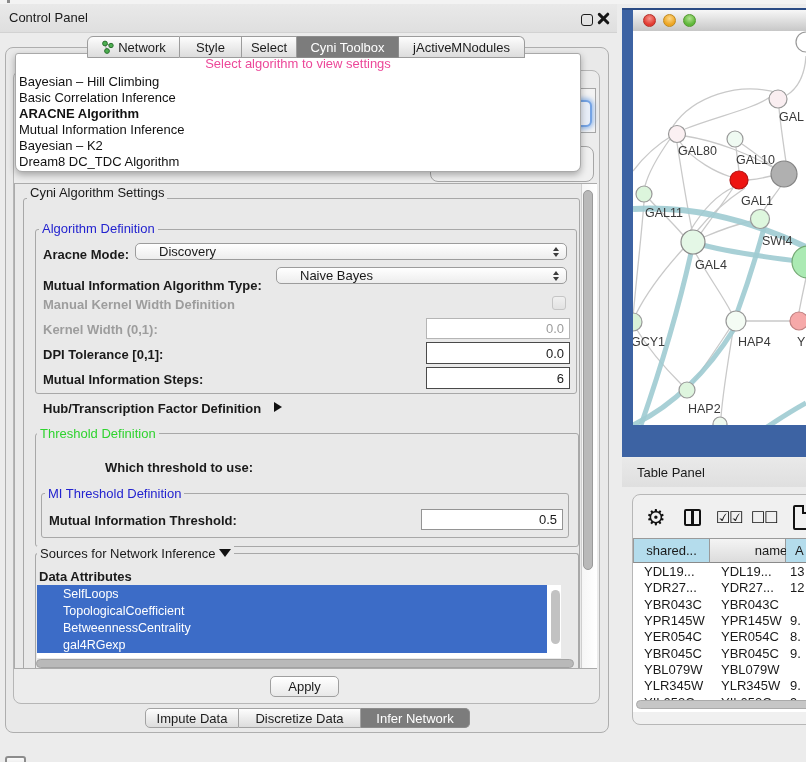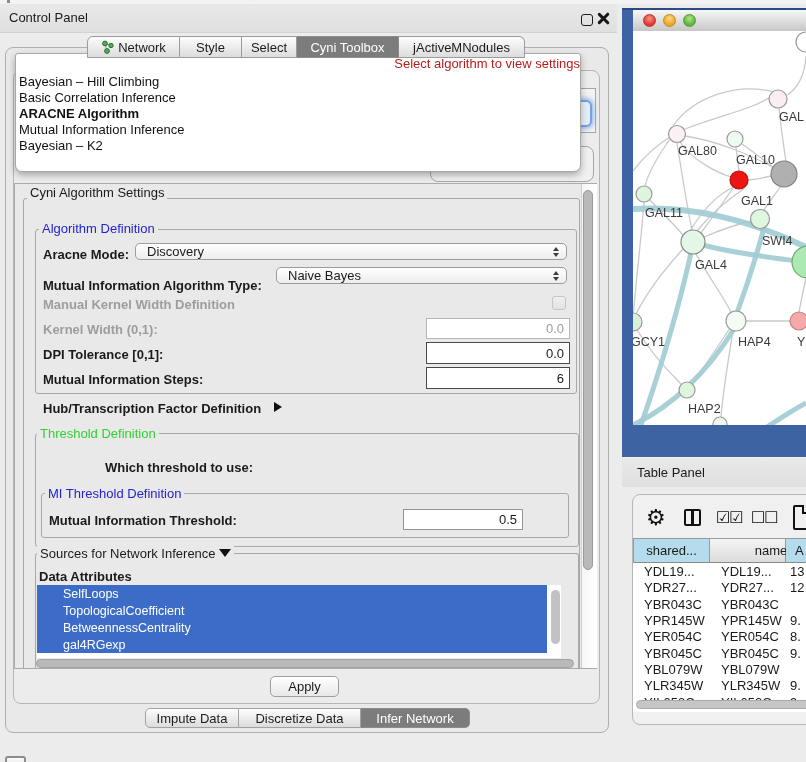--- a/index.html
+++ b/index.html
@@ -51,21 +51,21 @@
   
   .groupbox{position:absolute;border:1px solid #a8a8a8;border-radius:3px;}
   .grouptitle{position:absolute;background:#e9e9e9;padding:0 3px;white-space:nowrap;}
   .blue{color:#2323cf;text-align:right;}
   .green{color:#2fd32f;}
   .lbl{position:absolute;font-weight:bold;white-space:nowrap;}
   .lbl.disabled{color:#9d9d9d;}
   
   .combo{position:absolute;height:17px;background:linear-gradient(#ffffff,#ededed);
          border:1px solid #9c9c9c;border-radius:5px;box-sizing:border-box;
-         display:flex;align-items:center;padding-left:11px;}
+         display:flex;align-items:center;padding-left:23px;}
   .combo .arrows{position:absolute;right:7px;top:0;height:100%;display:flex;flex-direction:column;
                  justify-content:center;gap:2px;}
   .combo .arrows i{display:block;width:0;height:0;border-left:3.5px solid transparent;
                    border-right:3.5px solid transparent;}
   .combo .arrows i.up{border-bottom:4.5px solid #3c3c3c;}
   .combo .arrows i.dn{border-top:4.5px solid #3c3c3c;}
   .field{position:absolute;background:#fff;box-sizing:border-box;display:flex;align-items:center;
          justify-content:flex-end;padding-right:5px;}
   .checkbox{position:absolute;width:14px;height:14px;border-radius:3px;box-sizing:border-box;}
   .checkbox.disabled{background:linear-gradient(#f0f0f0,#e2e2e2);border:1px solid #c5c5c5;}
@@ -80,21 +80,21 @@
   #attr-vthumb{left:550px;top:589px;width:9px;height:54px;background:#c2c2c2;border-radius:5px;}
   #hscroll-thumb{left:35px;top:658px;width:538px;height:9px;background:#b9b9b9;border:1px solid #a2a2a2;
                  border-radius:5px;box-sizing:border-box;}
   
   #apply-btn{left:270px;top:676px;width:69px;height:21px;background:linear-gradient(#ffffff,#e8e8e8);
              border:1px solid #9f9f9f;border-radius:5px;display:flex;align-items:center;justify-content:center;
              box-sizing:border-box;}
   
   #algo-popup{left:15px;top:53px;width:566px;height:119px;background:#fff;border:1px solid #a9a9a9;
               box-sizing:border-box;box-shadow:0 3px 7px rgba(0,0,0,.30);border-radius:3px 3px 7px 7px;}
-  #popup-placeholder{width:100%;text-align:right;color:#b91c1c;height:20px;line-height:20px;}
+  #popup-placeholder{width:100%;text-align:center;color:#ec4899;height:20px;line-height:20px;}
   .popup-item{height:16px;line-height:16px;padding-left:3px;color:#111;}
   .popup-item.selected{font-weight:bold;}
   
   #mini-btn{left:5px;top:756px;width:21px;height:14px;background:linear-gradient(#fcfcfc,#dcdcdc);
             border:2px solid #8c8c8c;border-radius:3px;box-sizing:border-box;}
   
   #net-frame{left:622px;top:8px;width:184px;height:447px;background:#3d63a3;border-top:2px solid #2b4b84;}
   #net-titlebar{left:633px;top:10px;width:173px;height:21px;background:linear-gradient(#f7f7f7,#c7c7c7);
                 border-bottom:1px solid #8e8e8e;}
   .light{position:absolute;top:14px;width:13px;height:13px;border-radius:50%;box-sizing:border-box;}
@@ -194,21 +194,21 @@
       <span class="arrow-right abs" style="left:273px;top:401px;"></span>
 
       <div class="groupbox" style="left:34px;top:432px;width:542px;height:112px;"></div>
       <div class="grouptitle green" style="left:36px;top:425px;">Threshold Definition</div>
 
       <div class="lbl" style="left:104px;top:459px;">Which threshold to use:</div>
 
       <div class="groupbox" style="left:40px;top:492px;width:526px;height:43px;"></div>
       <div class="grouptitle blue" style="left:44px;top:485px;">MI Threshold Definition</div>
       <div class="lbl" style="left:48px;top:512px;">Mutual Information Threshold:</div>
-      <div class="field" style="left:402px;top:508px;width:120px;height:21px;border:1px solid #949494;align-items:center;">
+      <div class="field" style="left:420px;top:508px;width:142px;height:21px;border:1px solid #949494;align-items:center;">
         <span>0.5</span>
       </div>
 
       <div class="groupbox" style="left:34px;top:552px;width:542px;height:130px;border-bottom:none;"></div>
       <div class="grouptitle" style="left:36px;top:545px;">
         <span>Sources for Network Inference</span>
         <span class="arrow-down"></span>
       </div>
       <div class="lbl" style="left:38px;top:568px;">Data Attributes</div>
 
@@ -231,20 +231,21 @@
   </div>
 
   <div class="abs" id="algo-popup">
     <div id="popup-placeholder">Select algorithm to view settings</div>
     <div id="popup-items">
         <div class="popup-item">Bayesian – Hill Climbing</div>
         <div class="popup-item">Basic Correlation Inference</div>
         <div class="popup-item selected">ARACNE Algorithm</div>
         <div class="popup-item">Mutual Information Inference</div>
         <div class="popup-item">Bayesian – K2</div>
+        <div class="popup-item">Dream8 DC_TDC Algorithm</div>
       </div>
   </div>
 
   <div id="top-tabs">
       <div class="tab first" style="left: 87px; width: 93px;">
         <svg width="13" height="14">
           <line x1="4" y1="4" x2="9" y2="5" stroke="#9a9a9a"></line>
           <line x1="4" y1="4" x2="6" y2="11" stroke="#9a9a9a"></line>
           <circle cx="4" cy="3.5" r="2.4" fill="#4caf50" stroke="#2d7031"></circle>
           <circle cx="10" cy="5.5" r="2.2" fill="#4caf50" stroke="#2d7031"></circle>

